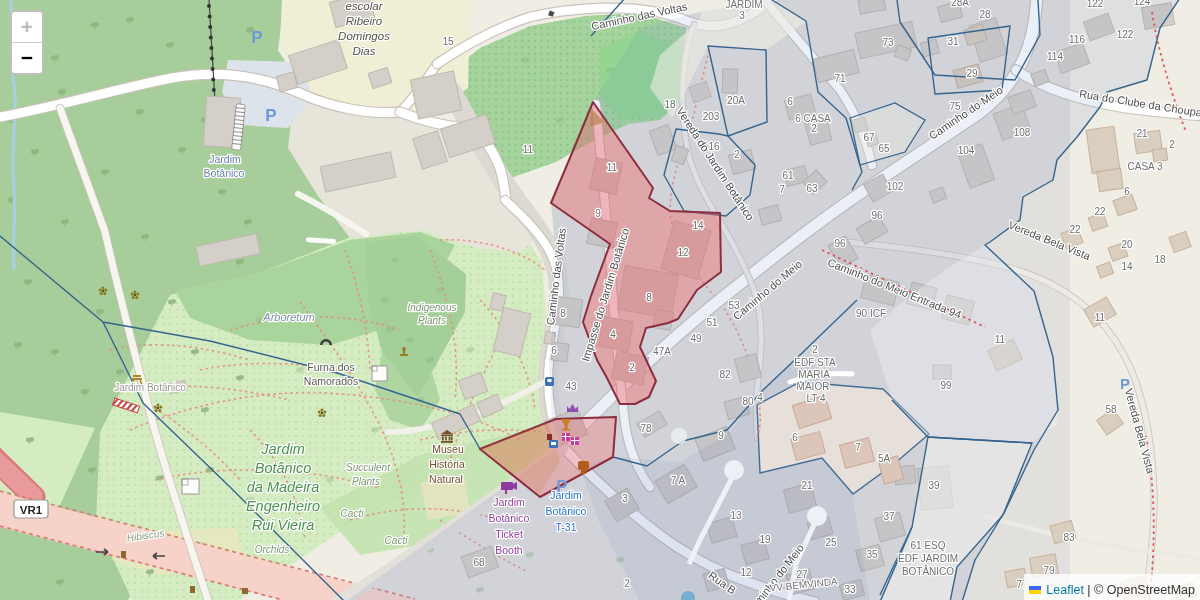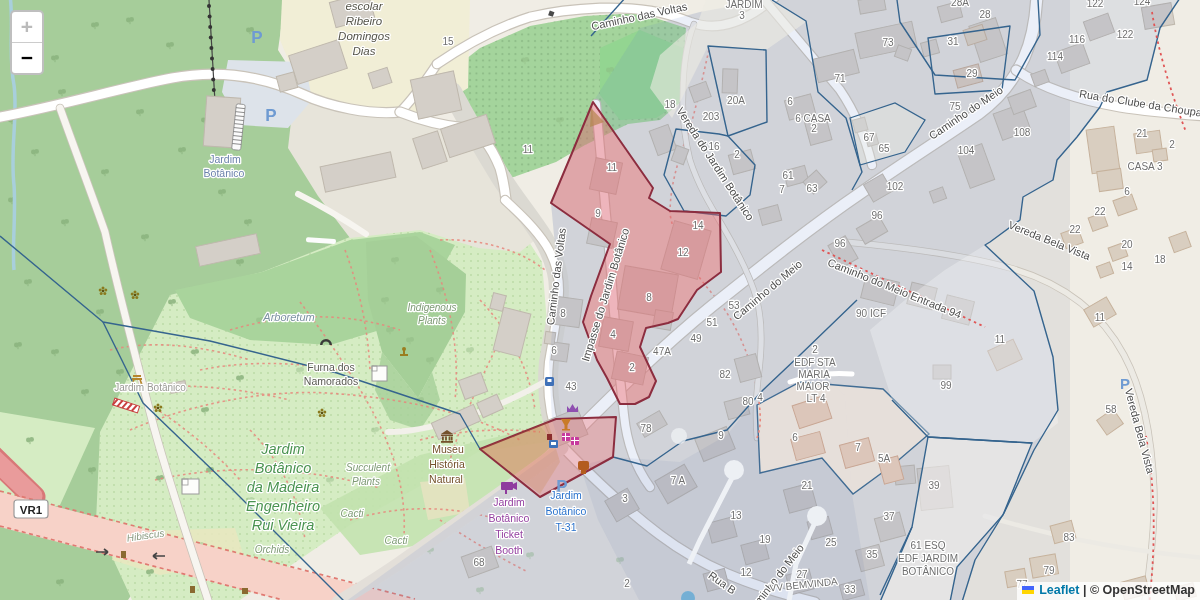--- a/index.html
+++ b/index.html
@@ -2,21 +2,21 @@
 <html><head><meta charset="utf-8">
 <style>
 html,body{margin:0;padding:0;}
 body{font-family:"Liberation Sans",sans-serif;width:1200px;height:600px;overflow:hidden;position:relative;background:#f0ede5;}
 #map{position:absolute;inset:0;}
 #map svg{display:block;}
 .zoomctl{position:absolute;left:10px;top:10px;width:30px;border:2px solid rgba(0,0,0,0.25);border-radius:5px;background:#fff;z-index:10;}
 .zbtn{width:30px;height:30px;line-height:30px;text-align:center;font-size:21px;font-weight:bold;font-family:"Liberation Sans",sans-serif;}
 .zin{color:#bbb;border-bottom:1px solid #ccc;}
 .zout{color:#000;}
-.attrib{position:absolute;right:0;bottom:0;background:rgba(255,255,255,0.8);padding:1px 5px 1px 5px;font-size:12.5px;color:#333;z-index:10;height:16px;line-height:15px;font-weight:bold;}
+.attrib{position:absolute;right:0;bottom:0;background:rgba(255,255,255,0.8);padding:9px 5px 1px 5px;font-size:12.5px;color:#333;z-index:10;height:16px;line-height:15px;}
 .attrib a{color:#0078a8;text-decoration:none;}
 .flag{display:inline-block;width:12px;height:8px;vertical-align:baseline;position:relative;top:0px;margin-right:2px;}
 </style></head>
 <body>
 
 <div id="map">
     <svg width="1200" height="600" viewBox="0 0 1200 600" xmlns="http://www.w3.org/2000/svg" font-family="Liberation Sans, sans-serif">
 <defs>
 <pattern id="gdots" width="7" height="7" patternUnits="userSpaceOnUse">
  <circle cx="2" cy="2" r="0.9" fill="#b2d49c"></circle>

